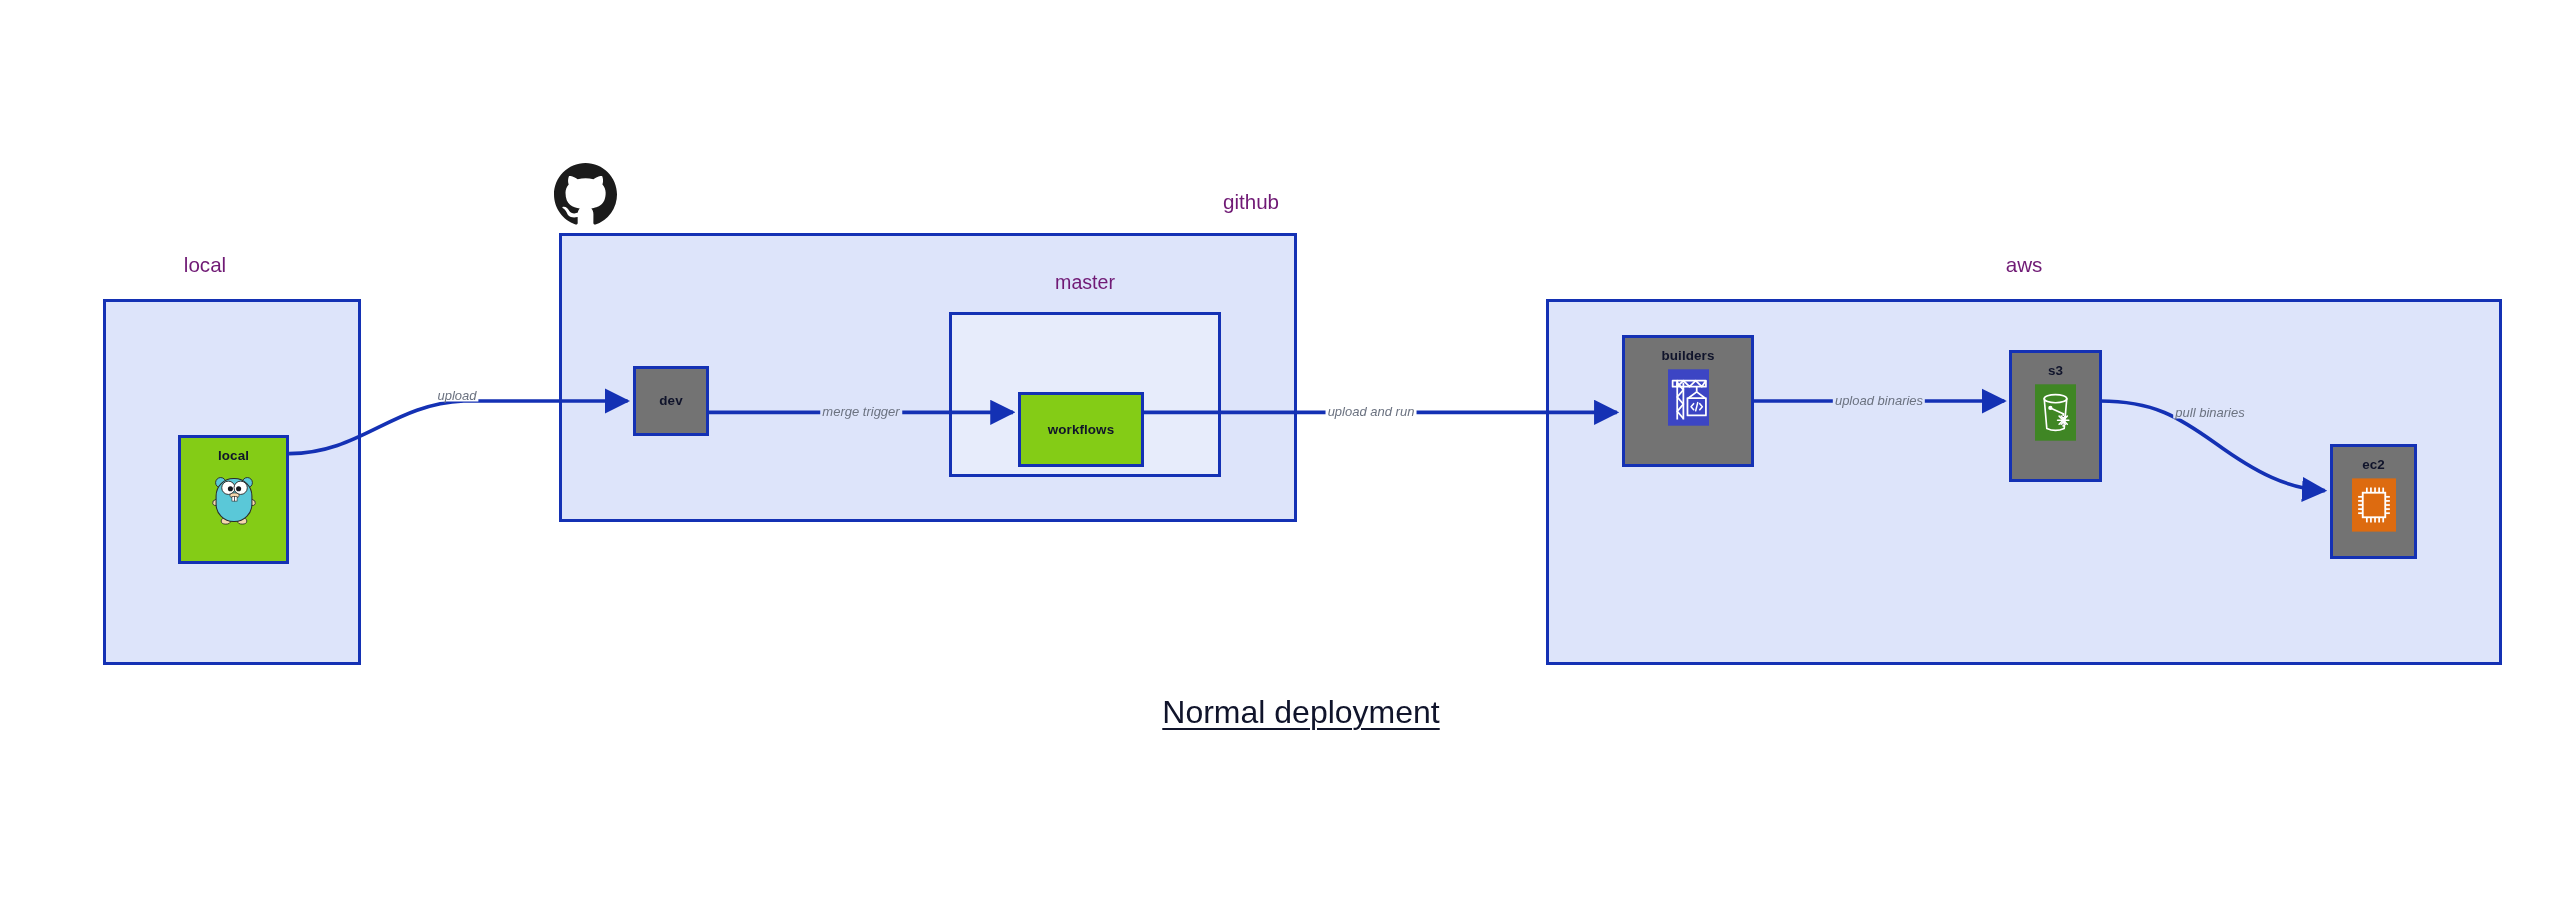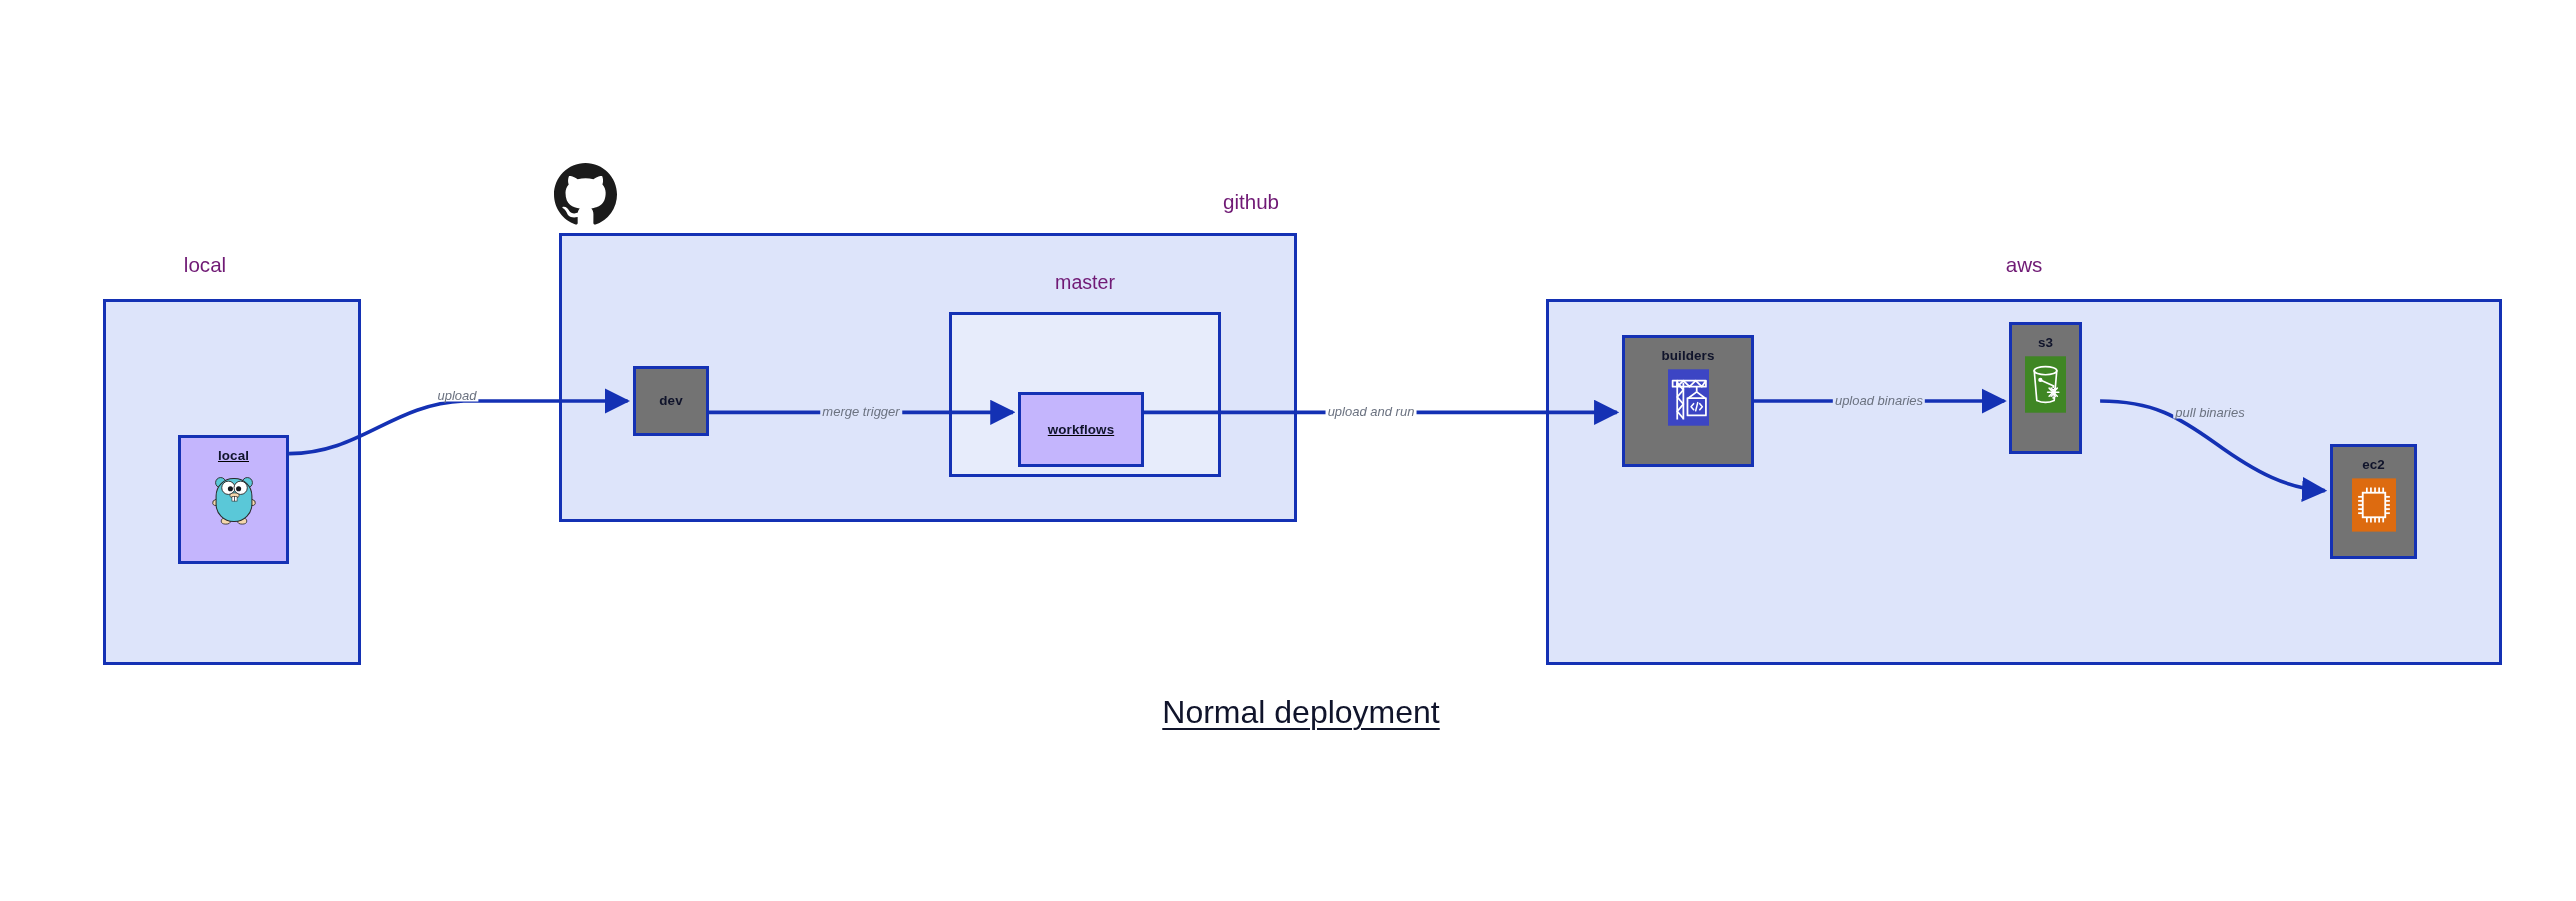--- a/index.html
+++ b/index.html
@@ -25,21 +25,21 @@
   .node{
     position:absolute;
     background:#737373;
     border:3.6px solid #1431b4;
     box-sizing:border-box;
     z-index:3;
     display:flex;
     flex-direction:column;
     align-items:center;
   }
-  .node.plain{ background:#c4b5fd;text-decoration:underline; }
+  .node.plain{ background:#84cc16; }
 
   .node-label{
     font-weight:bold;
     color:#10142b;
     font-size:13.4px;
     line-height:1;
     margin-top:11.3px;
     letter-spacing:0.1px;
     white-space:nowrap;
   }
@@ -178,21 +178,21 @@
         <rect x="38" y="56" width="36" height="34"></rect>
       </g>
       <g fill="none" stroke="#ffffff" stroke-width="3" stroke-linecap="round" stroke-linejoin="round">
         <path d="M50 67 L45 73 L50 79"></path>
         <path d="M62 67 L67 73 L62 79"></path>
         <path d="M58 65 L54 81"></path>
       </g>
     </svg>
   </div>
 
-  <div class="node" style="left:2009px;top:322px;width:73px;height:132px;">
+  <div class="node" style="left:2009px;top:350px;width:93px;height:132px;">
     <span class="node-label">s3</span>
     <svg width="41" height="57" viewBox="0 0 80 110" style="margin-top:6.2px;">
       <rect x="0" y="0" width="80" height="110" fill="#3f8624"></rect>
       <g fill="none" stroke="#ffffff" stroke-width="3.2" stroke-linecap="round" stroke-linejoin="round">
 
         <ellipse cx="40" cy="28" rx="22" ry="8"></ellipse>
         <path d="M18 28 L23 86 Q40 94 57 86 L62 28"></path>
 
         <path d="M30 46 L56 58"></path>
         <circle cx="30" cy="46" r="2.6" fill="#ffffff"></circle>

